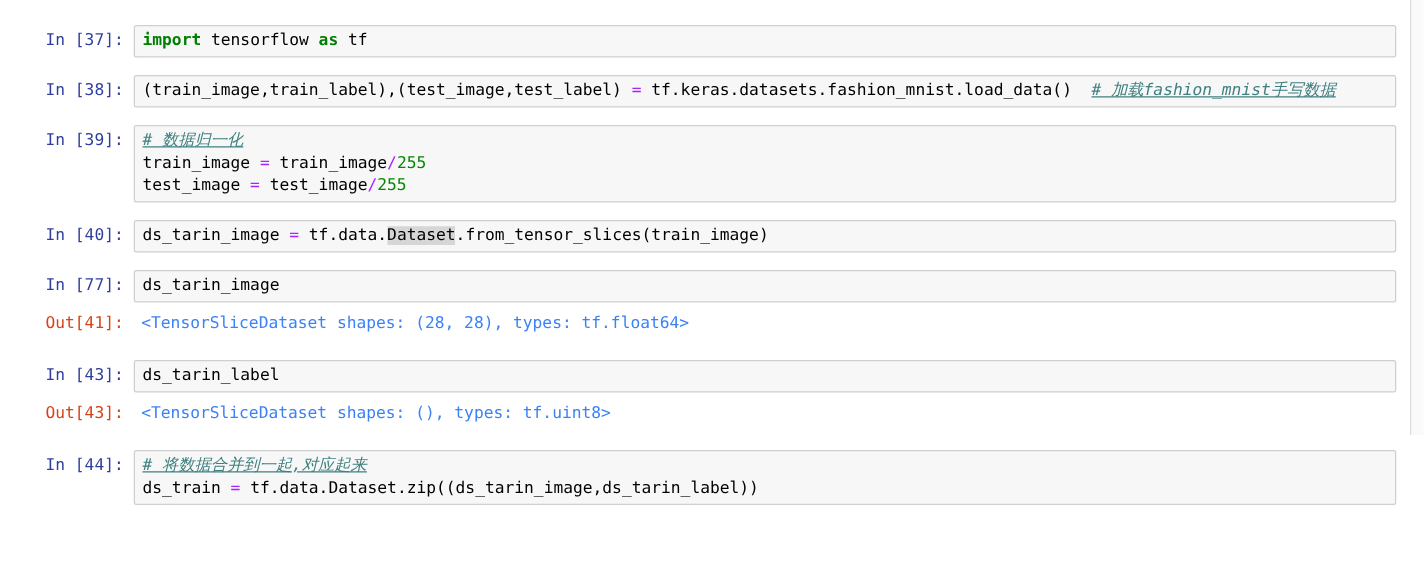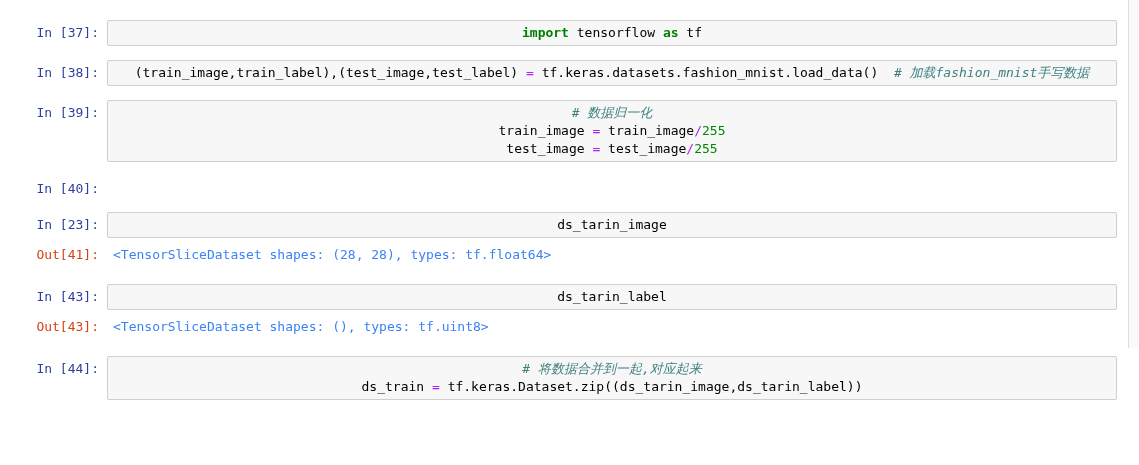--- a/index.html
+++ b/index.html
@@ -46,36 +46,35 @@
   .prompt.out { color: var(--output-prompt); padding-top: 0; }
 
   .input-area {
     flex: 1;
     margin-right: 22px;
     background: var(--input-bg);
     border: 1px solid var(--input-border);
     border-radius: 2px;
     padding: 3px 6px;
     cursor: text;
-    text-align: center;
   }
 
   .code-line {
     font-size: 13px;
     line-height: 18px;
     white-space: pre;
     color: #000;
   }
   .line-inner { display: inline; }
   .line-inner.selected { background: var(--selection); }
 
   .tk-keyword  { color: var(--keyword); font-weight: bold; }
   .tk-operator { color: var(--operator); }
   .tk-number   { color: var(--number); }
-  .tk-comment  { color: var(--comment); font-style: italic; }
+  .tk-comment  { color: var(--comment); font-style: italic; text-decoration: underline; }
   .tk-plain    { color: #000; }
   .tk-hl       { background: var(--selection); }
 
   .output-row { display: flex; align-items: flex-end; margin-top: 8px; padding-bottom: 6px; }
   .output-area {
     flex: 1;
     padding-left: 6px;
     font-size: 13px;
     line-height: 18px;
     white-space: pre;
@@ -117,25 +116,28 @@
           <div class="input-area">
             <div class="code-line"><span class="line-inner"><span class="tk-comment"># 数据归一化</span></span></div>
             <div class="code-line"><span class="line-inner"><span class="tk-plain">train_image </span><span class="tk-operator">=</span><span class="tk-plain"> train_image</span><span class="tk-operator">/</span><span class="tk-number">255</span></span></div>
             <div class="code-line"><span class="line-inner"><span class="tk-plain">test_image </span><span class="tk-operator">=</span><span class="tk-plain"> test_image</span><span class="tk-operator">/</span><span class="tk-number">255</span></span></div>
           </div>
         </div>
       </div>
       <div class="cell">
         <div class="input-row">
           <div class="prompt in">In [40]:</div>
+          <div class="input-area">
+            <div class="code-line"><span class="line-inner"><span class="tk-plain">ds_tarin_image </span><span class="tk-operator">=</span><span class="tk-plain"> tf.data.</span><span class="tk-plain tk-hl">Dataset</span><span class="tk-plain">.from_tensor_slices(train_image)</span></span></div>
+          </div>
         </div>
       </div>
       <div class="cell">
         <div class="input-row">
-          <div class="prompt in">In [23]:</div>
+          <div class="prompt in">In [77]:</div>
           <div class="input-area">
             <div class="code-line"><span class="line-inner"><span class="tk-plain">ds_tarin_image</span></span></div>
           </div>
         </div>
         <div class="output-row">
           <div class="prompt out">Out[41]:</div>
           <div class="output-area">&lt;TensorSliceDataset shapes: (28, 28), types: tf.float64&gt;</div>
         </div>
       </div>
       <div class="cell">
@@ -148,19 +150,19 @@
         <div class="output-row">
           <div class="prompt out">Out[43]:</div>
           <div class="output-area">&lt;TensorSliceDataset shapes: (), types: tf.uint8&gt;</div>
         </div>
       </div>
       <div class="cell">
         <div class="input-row">
           <div class="prompt in">In [44]:</div>
           <div class="input-area">
             <div class="code-line"><span class="line-inner"><span class="tk-comment"># 将数据合并到一起,对应起来</span></span></div>
-            <div class="code-line"><span class="line-inner"><span class="tk-plain">ds_train </span><span class="tk-operator">=</span><span class="tk-plain"> tf.keras.Dataset.zip((ds_tarin_image,ds_tarin_label))</span></span></div>
+            <div class="code-line"><span class="line-inner"><span class="tk-plain">ds_train </span><span class="tk-operator">=</span><span class="tk-plain"> tf.data.Dataset.zip((ds_tarin_image,ds_tarin_label))</span></span></div>
           </div>
         </div>
       </div>
     </div>
   <div id="right-gutter"></div>
 </div>
 
 </body></html>

